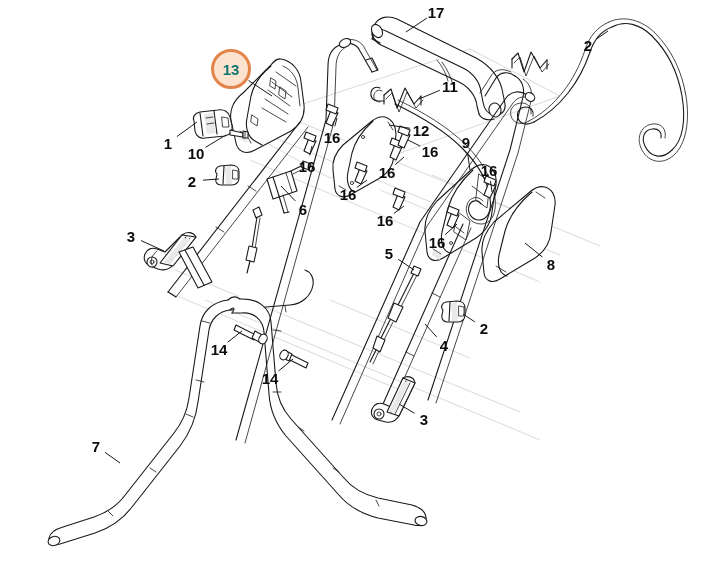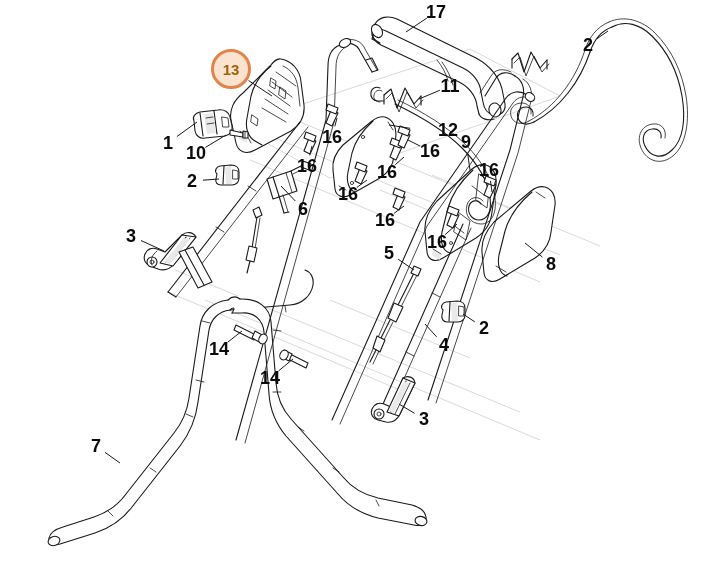--- a/index.html
+++ b/index.html
@@ -22,21 +22,21 @@
     position: absolute;
     left: 0;
     top: 0;
     width: 710px;
     height: 581px;
   }
   .callout-label {
     position: absolute;
     font-family: "Liberation Sans", sans-serif;
     font-weight: bold;
-    font-size: 18px;
+    font-size: 15px;
     color: #0b0b0b;
     line-height: 1;
     white-space: nowrap;
     transform: translate(-50%, -50%);
     -webkit-user-select: none;
     user-select: none;
   }
   .highlight-badge {
     position: absolute;
     transform: translate(-50%, -50%);
@@ -540,21 +540,21 @@
         <line x1="248.53858816121743" y1="80.54980195982613" x2="272" y2="96" class="lead"></line>
       </g>
   </svg>
 
   <div id="callout-layer">
       <div class="callout-label" style="left: 436px; top: 12px;">17</div>
       <div class="callout-label" style="left: 588px; top: 45px;">2</div>
       <div class="callout-label" style="left: 450px; top: 86px;">11</div>
       <div class="callout-label" style="left: 168px; top: 143px;">1</div>
       <div class="callout-label" style="left: 332px; top: 137px;">16</div>
-      <div class="callout-label" style="left: 421px; top: 130px; margin-left: 27px;">12</div>
+      <div class="callout-label" style="left: 421px; top: 130px;">12</div>
       <div class="callout-label" style="left: 196px; top: 153px;">10</div>
       <div class="callout-label" style="left: 307px; top: 166px;">16</div>
       <div class="callout-label" style="left: 430px; top: 151px;">16</div>
       <div class="callout-label" style="left: 466px; top: 142px;">9</div>
       <div class="callout-label" style="left: 387px; top: 172px;">16</div>
       <div class="callout-label" style="left: 489px; top: 170px;">16</div>
       <div class="callout-label" style="left: 192px; top: 181px;">2</div>
       <div class="callout-label" style="left: 348px; top: 194px;">16</div>
       <div class="callout-label" style="left: 303px; top: 209px;">6</div>
       <div class="callout-label" style="left: 385px; top: 220px;">16</div>
@@ -563,15 +563,15 @@
       <div class="callout-label" style="left: 551px; top: 264px;">8</div>
       <div class="callout-label" style="left: 389px; top: 253px;">5</div>
       <div class="callout-label" style="left: 484px; top: 328px;">2</div>
       <div class="callout-label" style="left: 219px; top: 349px;">14</div>
       <div class="callout-label" style="left: 444px; top: 345px;">4</div>
       <div class="callout-label" style="left: 270px; top: 378px;">14</div>
       <div class="callout-label" style="left: 424px; top: 419px;">3</div>
       <div class="callout-label" style="left: 96px; top: 446px;">7</div>
     </div>
 
-  <div class="highlight-badge" id="highlight-badge" style="left: 231px; top: 69px; border-color: rgb(227, 132, 74); background: rgb(251, 227, 208); color: #a16207;">13</div>
+  <div class="highlight-badge" id="highlight-badge" style="left: 231px; top: 69px; border-color: rgb(227, 132, 74); background: rgb(251, 227, 208); color: #0f766e;">13</div>
 
 </div>
 
 </body></html>

